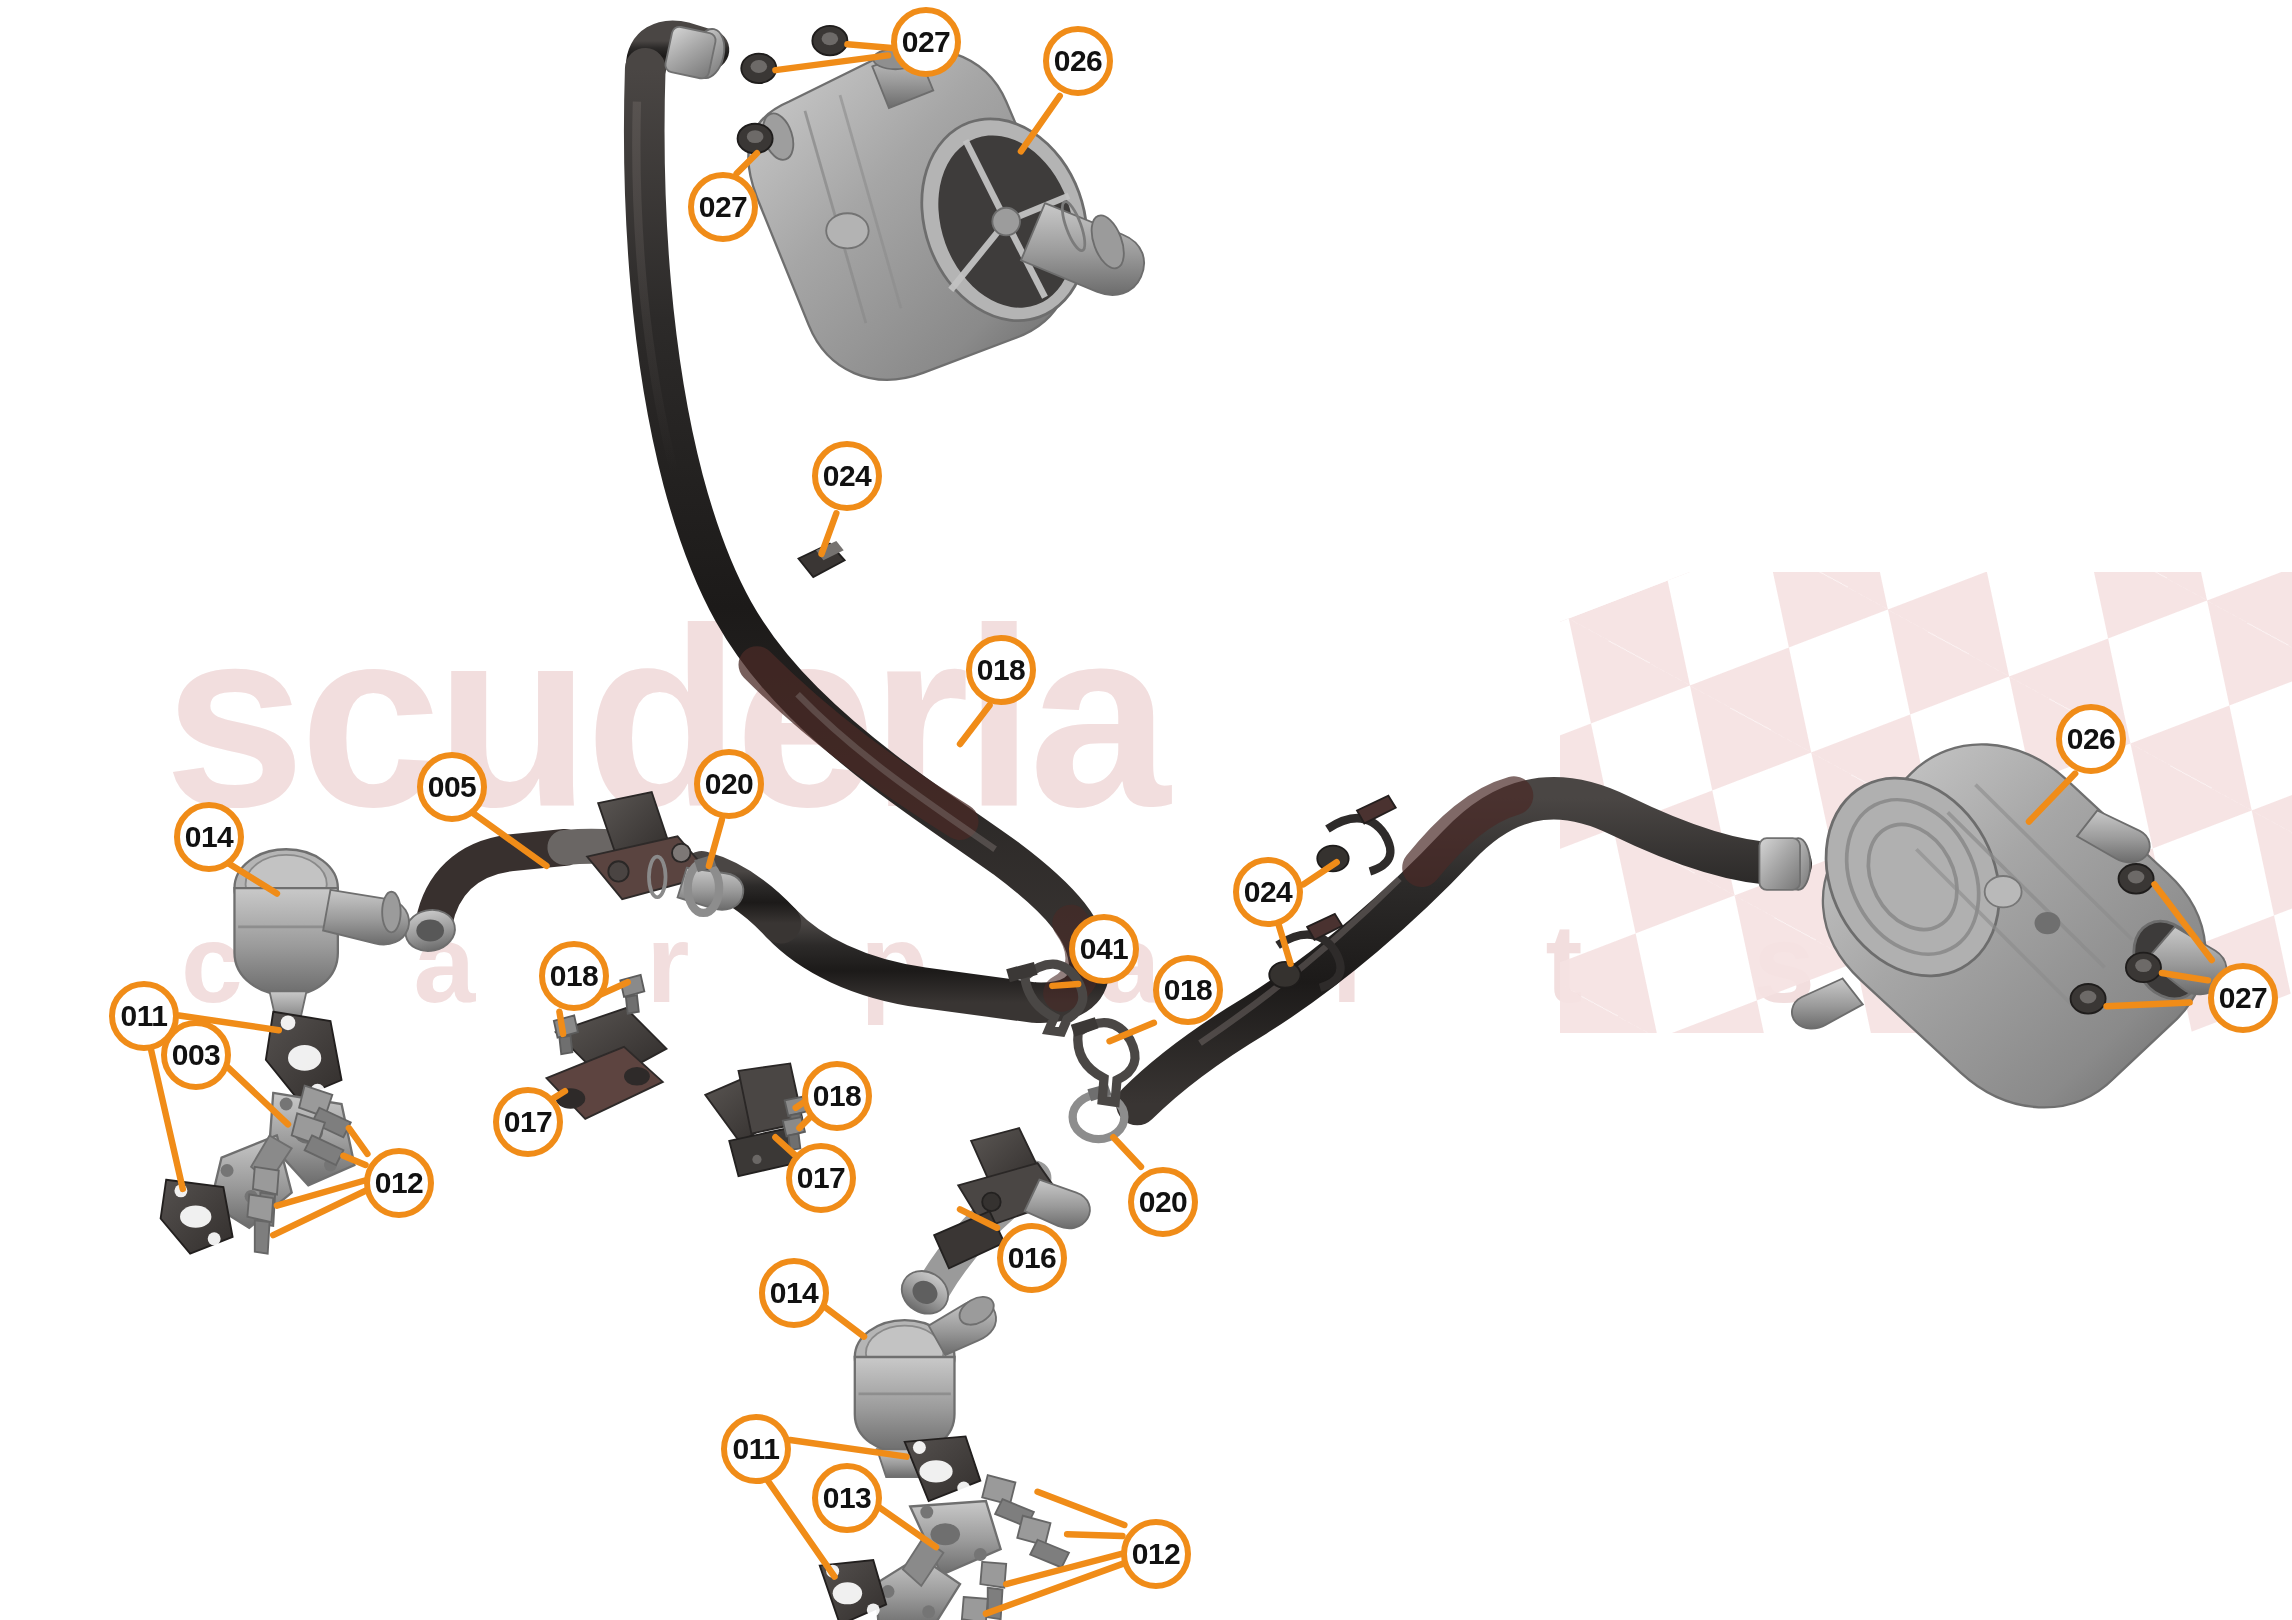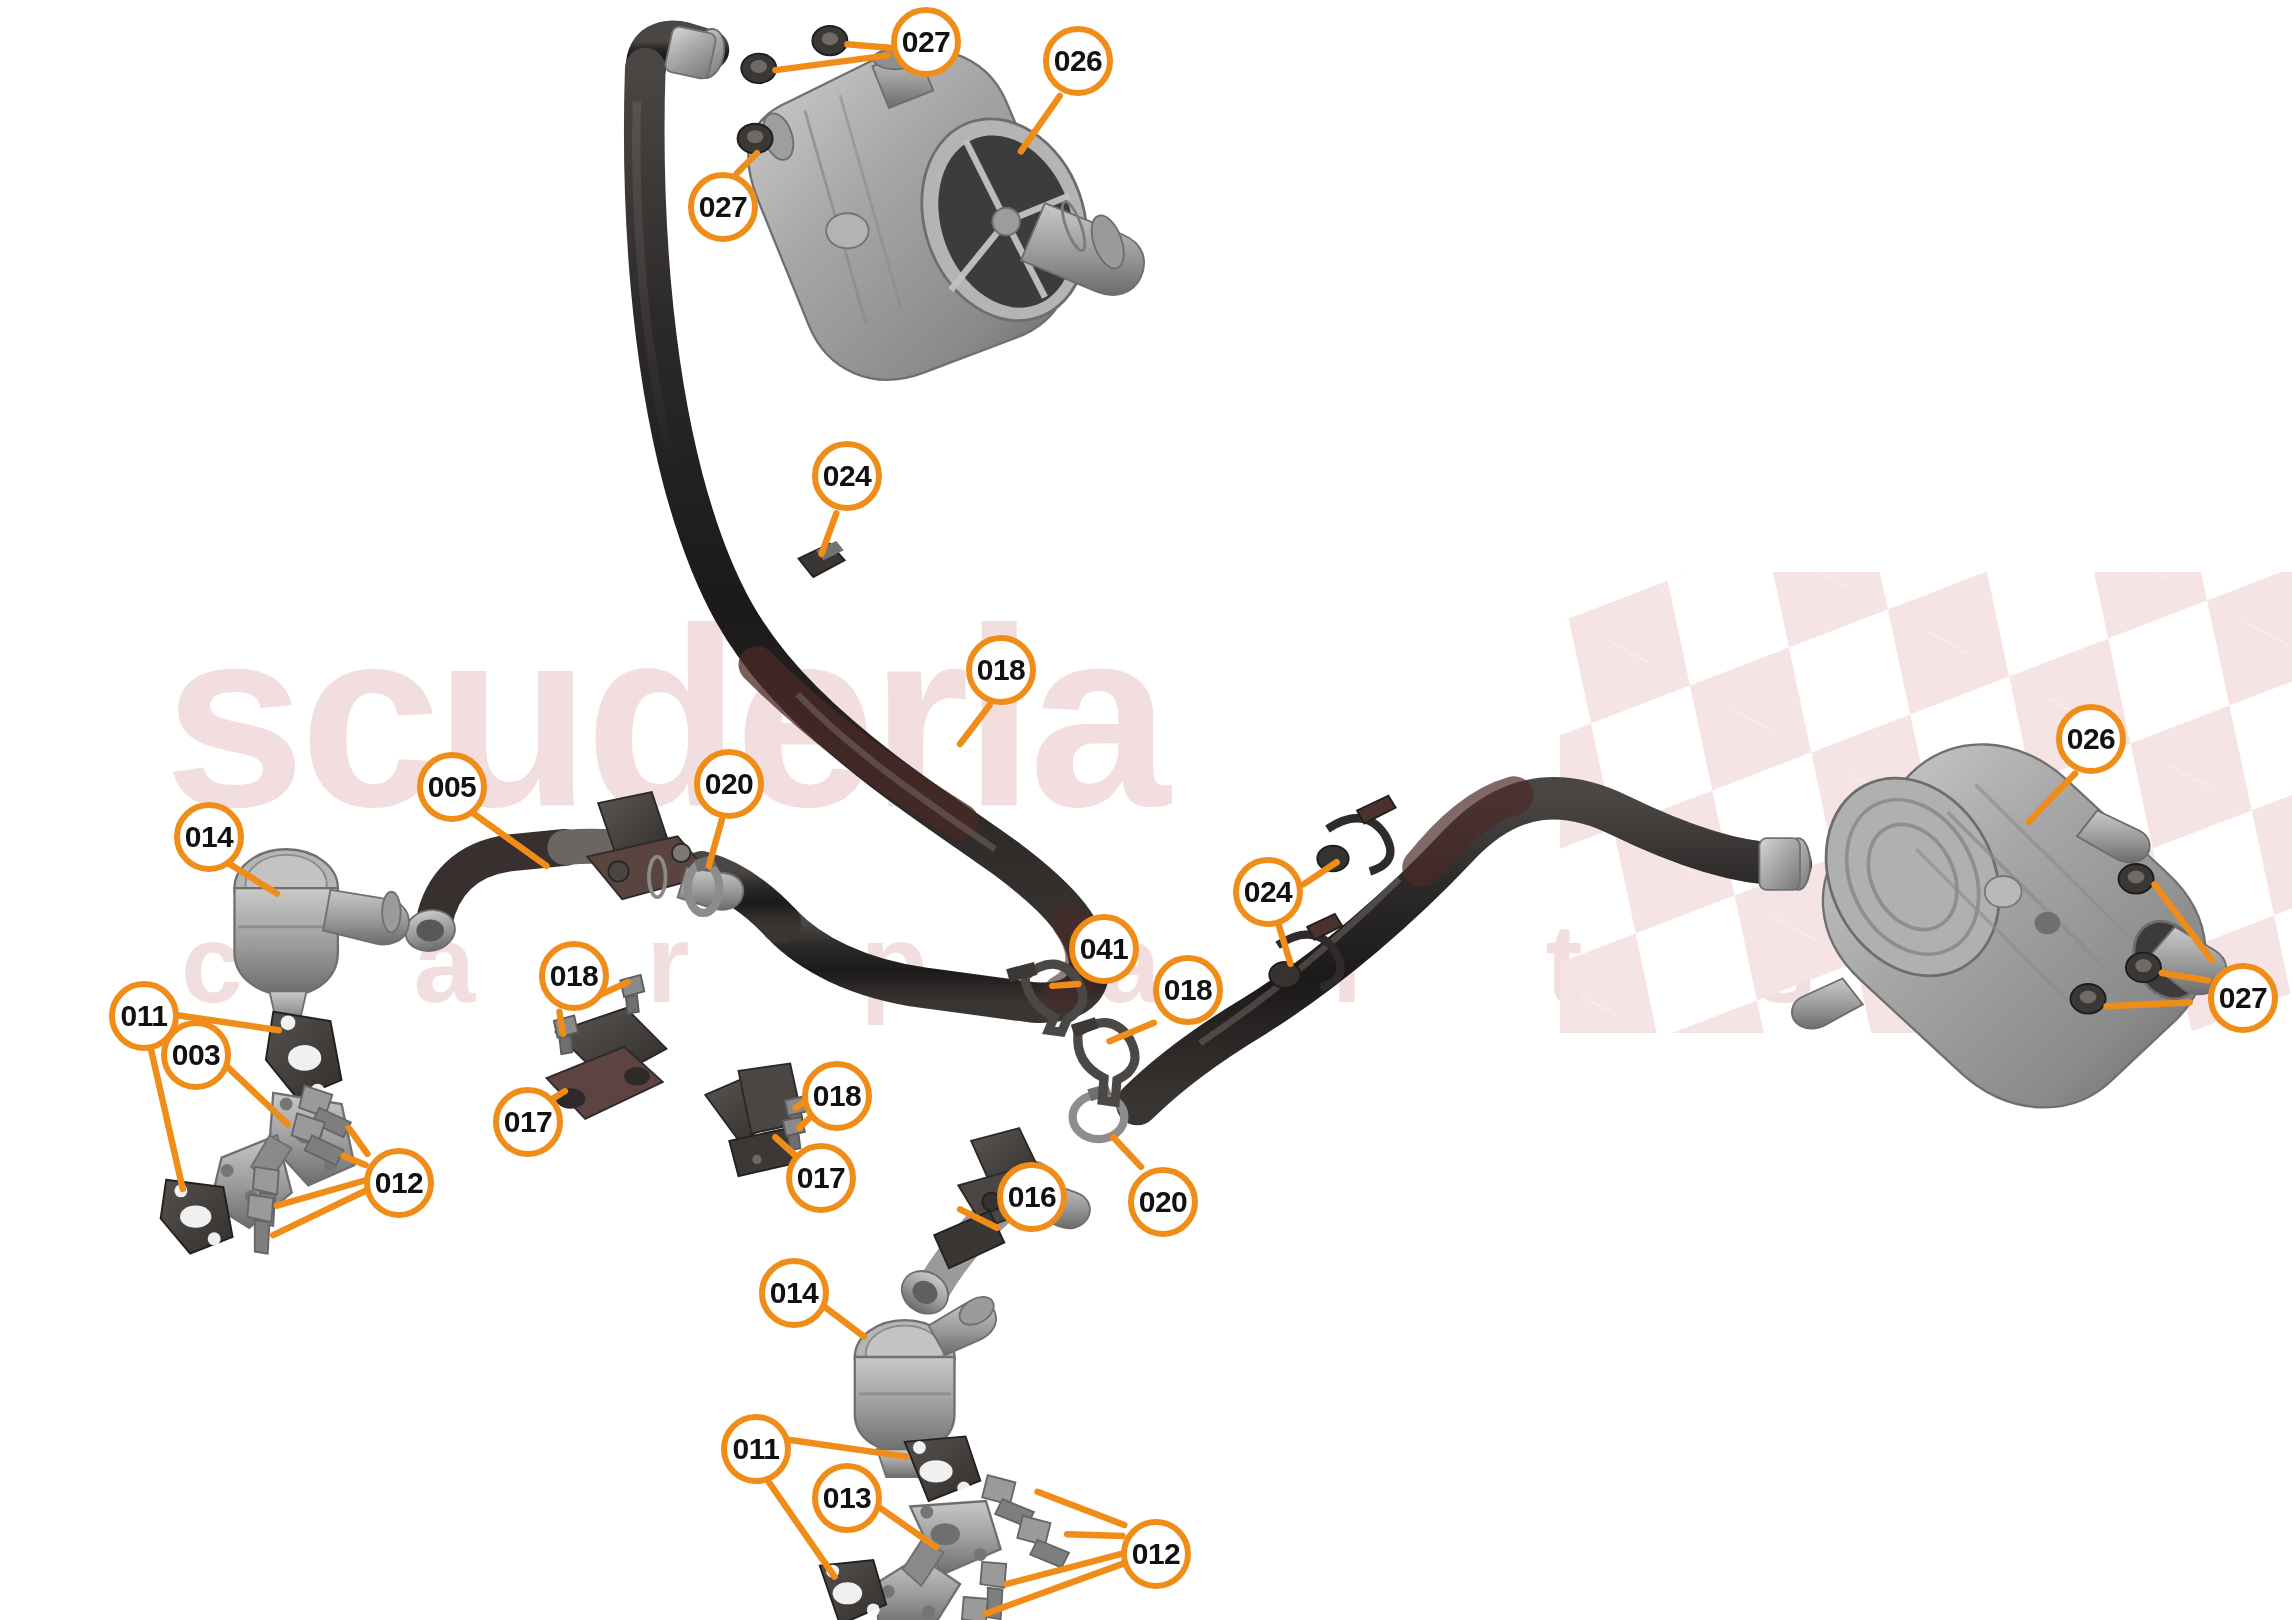--- a/index.html
+++ b/index.html
@@ -508,20 +508,20 @@
   <div class="callout" style="left:539px;top:941px">018</div>
   <div class="callout" style="left:109px;top:981px">011</div>
   <div class="callout" style="left:1153px;top:955px">018</div>
   <div class="callout" style="left:2208px;top:963px">027</div>
   <div class="callout" style="left:161px;top:1020px">003</div>
   <div class="callout" style="left:802px;top:1061px">018</div>
   <div class="callout" style="left:493px;top:1087px">017</div>
   <div class="callout" style="left:1128px;top:1167px">020</div>
   <div class="callout" style="left:364px;top:1148px">012</div>
   <div class="callout" style="left:786px;top:1143px">017</div>
-  <div class="callout" style="left:997px;top:1162px">016</div>
+  <div class="callout" style="left:997px;top:1223px">016</div>
   <div class="callout" style="left:759px;top:1258px">014</div>
   <div class="callout" style="left:721px;top:1414px">011</div>
   <div class="callout" style="left:812px;top:1463px">013</div>
   <div class="callout" style="left:1121px;top:1519px">012</div>
 
 </div>
 
 
 </body></html>

